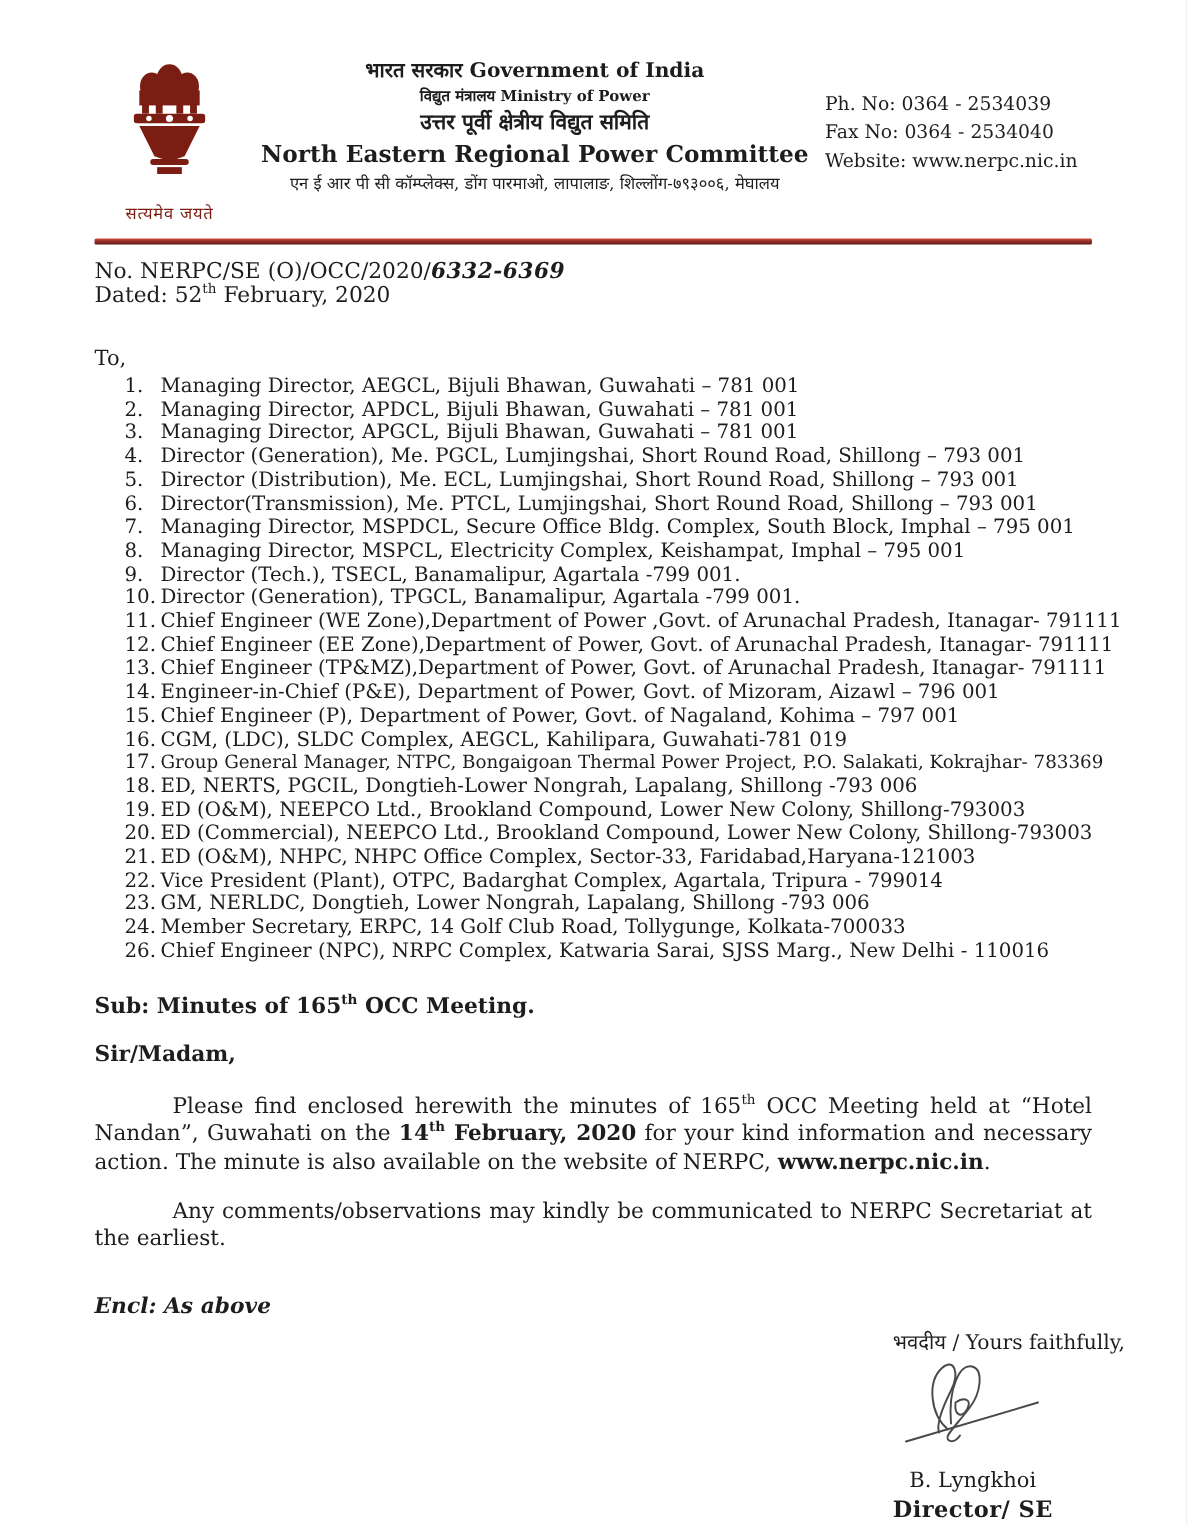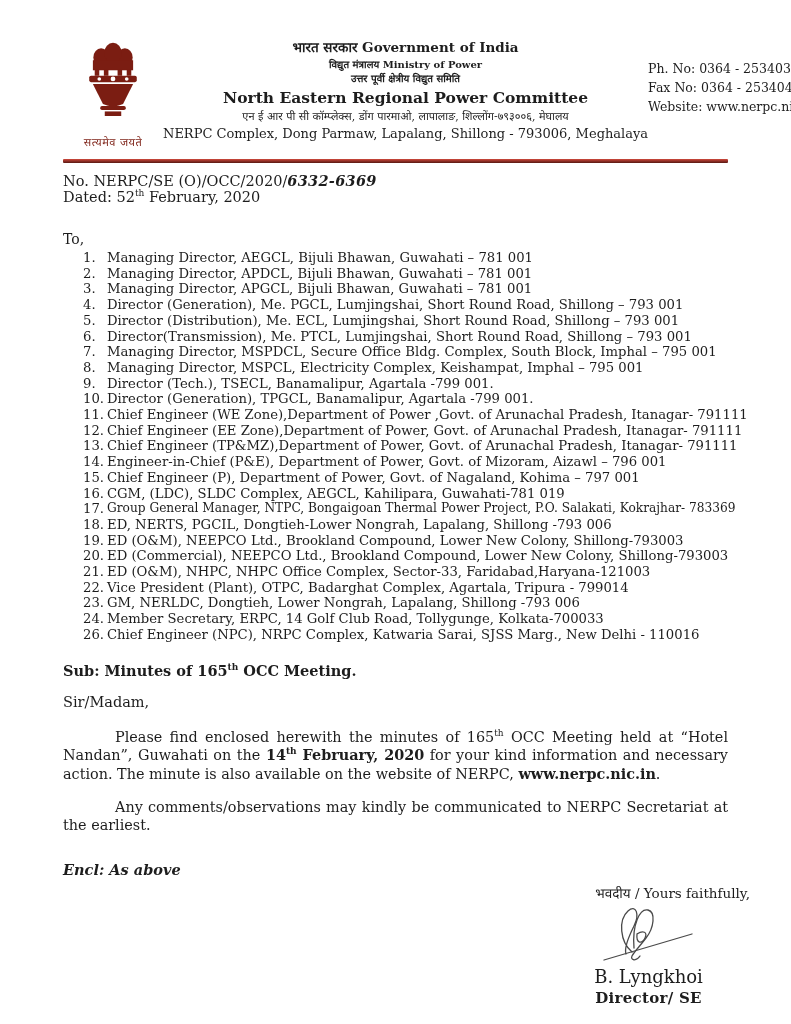--- a/index.html
+++ b/index.html
@@ -15,21 +15,21 @@
   }
   .content { padding:36px 63px 0 63px; }
 
   
   .hdr { display:flex; align-items:flex-start; }
   .emblem-wrap { width:100px; flex:0 0 auto; text-align:center; padding-top:4px; }
   .emblem-caption { font-size:11px; font-weight:normal; color:#7b1d12; margin-top:2px; letter-spacing:0.5px; }
   .hdr-center { flex:1 1 auto; text-align:center; line-height:1.45; padding-top:2px; }
   .h-line1 { font-size:13.5px; font-weight:600; }
   .h-line2 { font-size:10px; font-weight:700; }
-  .h-line3 { font-size:10px; font-weight:bold; }
+  .h-line3 { font-size:14px; font-weight:bold; }
   .h-line4 { font-size:15.5px; font-weight:bold; }
   .h-line5 { font-size:11px; white-space:nowrap; }
   .h-line6 { font-size:13px; white-space:nowrap; }
   .hdr-contact { flex:0 0 178px; font-size:12.5px; line-height:1.5; padding-top:24px; text-align:left; }
 
   .sep-line { margin:10px 0 0 0; height:4px; background:linear-gradient(#d0493c, #571812); border-radius:1px; }
 
   
   .ref-row { display:flex; justify-content:space-between; margin-top:9px; font-size:14.5px;flex-direction:column; }
   .ref-no b i { letter-spacing:0.3px; }
@@ -39,30 +39,30 @@
   .to-line { margin-top:26px; font-size:14px; }
   .recipients { margin-top:3px; margin-left:20px; }
   .r-row { display:flex; font-size:13.2px; line-height:15.7px; }
   .r-no { flex:0 0 24px; text-align:left; }
   .r-txt { flex:1 1 auto; white-space:nowrap; }
   .recipients .r-row:nth-child(17) { font-size:12.2px; }
   .recipients .r-row:nth-child(17) .r-no { font-size:13.2px; }
 
   
   .subject { margin-top:19px; font-size:14.5px; font-weight:bold; }
-  .salutation { margin-top:15px; font-size:14.5px; font-weight:normal; }
+  .salutation { margin-top:15px; font-size:14.5px; font-weight:bold; }
   .para { margin-top:19px; font-size:14.4px; line-height:17.6px; text-align:justify; text-indent:52px; }
   .para.second { margin-top:16px; }
   .encl { margin-top:26px; font-size:14.5px; font-weight:bold; font-style:italic; }
 
   
   .sig-block { margin-top:6px; margin-left:478px; width:215px; text-align:center; }
   .sig-regards { font-size:13.5px; text-align:right; padding-right:6px; }
   .sig-scribble { margin-top:2px; height:62px; }
-  .sig-name { font-size:18px; margin-top:0px; }
+  .sig-name { font-size:14px; margin-top:12px; }
   .sig-title { font-size:15px; font-weight:bold; margin-top:2px; letter-spacing:0.3px; }
 </style>
 </head>
 <body>
 
 <div class="page">
   <div class="content">
 
     <div class="hdr">
       <div class="emblem-wrap">
@@ -95,21 +95,20 @@
           <span>भारत सरकार</span>
           <span>Government of India</span>
         </div>
         <div class="h-line2">
           <span>विद्युत मंत्रालय</span>
           <span>Ministry of Power</span>
         </div>
         <div class="h-line3">उत्तर पूर्वी क्षेत्रीय विद्युत समिति</div>
         <div class="h-line4">North Eastern Regional Power Committee</div>
         <div class="h-line5">एन ई आर पी सी कॉम्प्लेक्स, डोंग पारमाओ, लापालाङ, शिल्लोंग-७९३००६, मेघालय</div>
-        <div class="h-line6">NERPC Complex, Dong Parmaw, Lapalang, Shillong - 793006, Meghalaya</div>
       </div>
 
       <div class="hdr-contact">
         <div>Ph. No:  0364 - 2534039</div>
         <div>Fax No: 0364 - 2534040</div>
         <div>Website: www.nerpc.nic.in</div>
       </div>
     </div>
 
     <div class="sep-line"></div>

